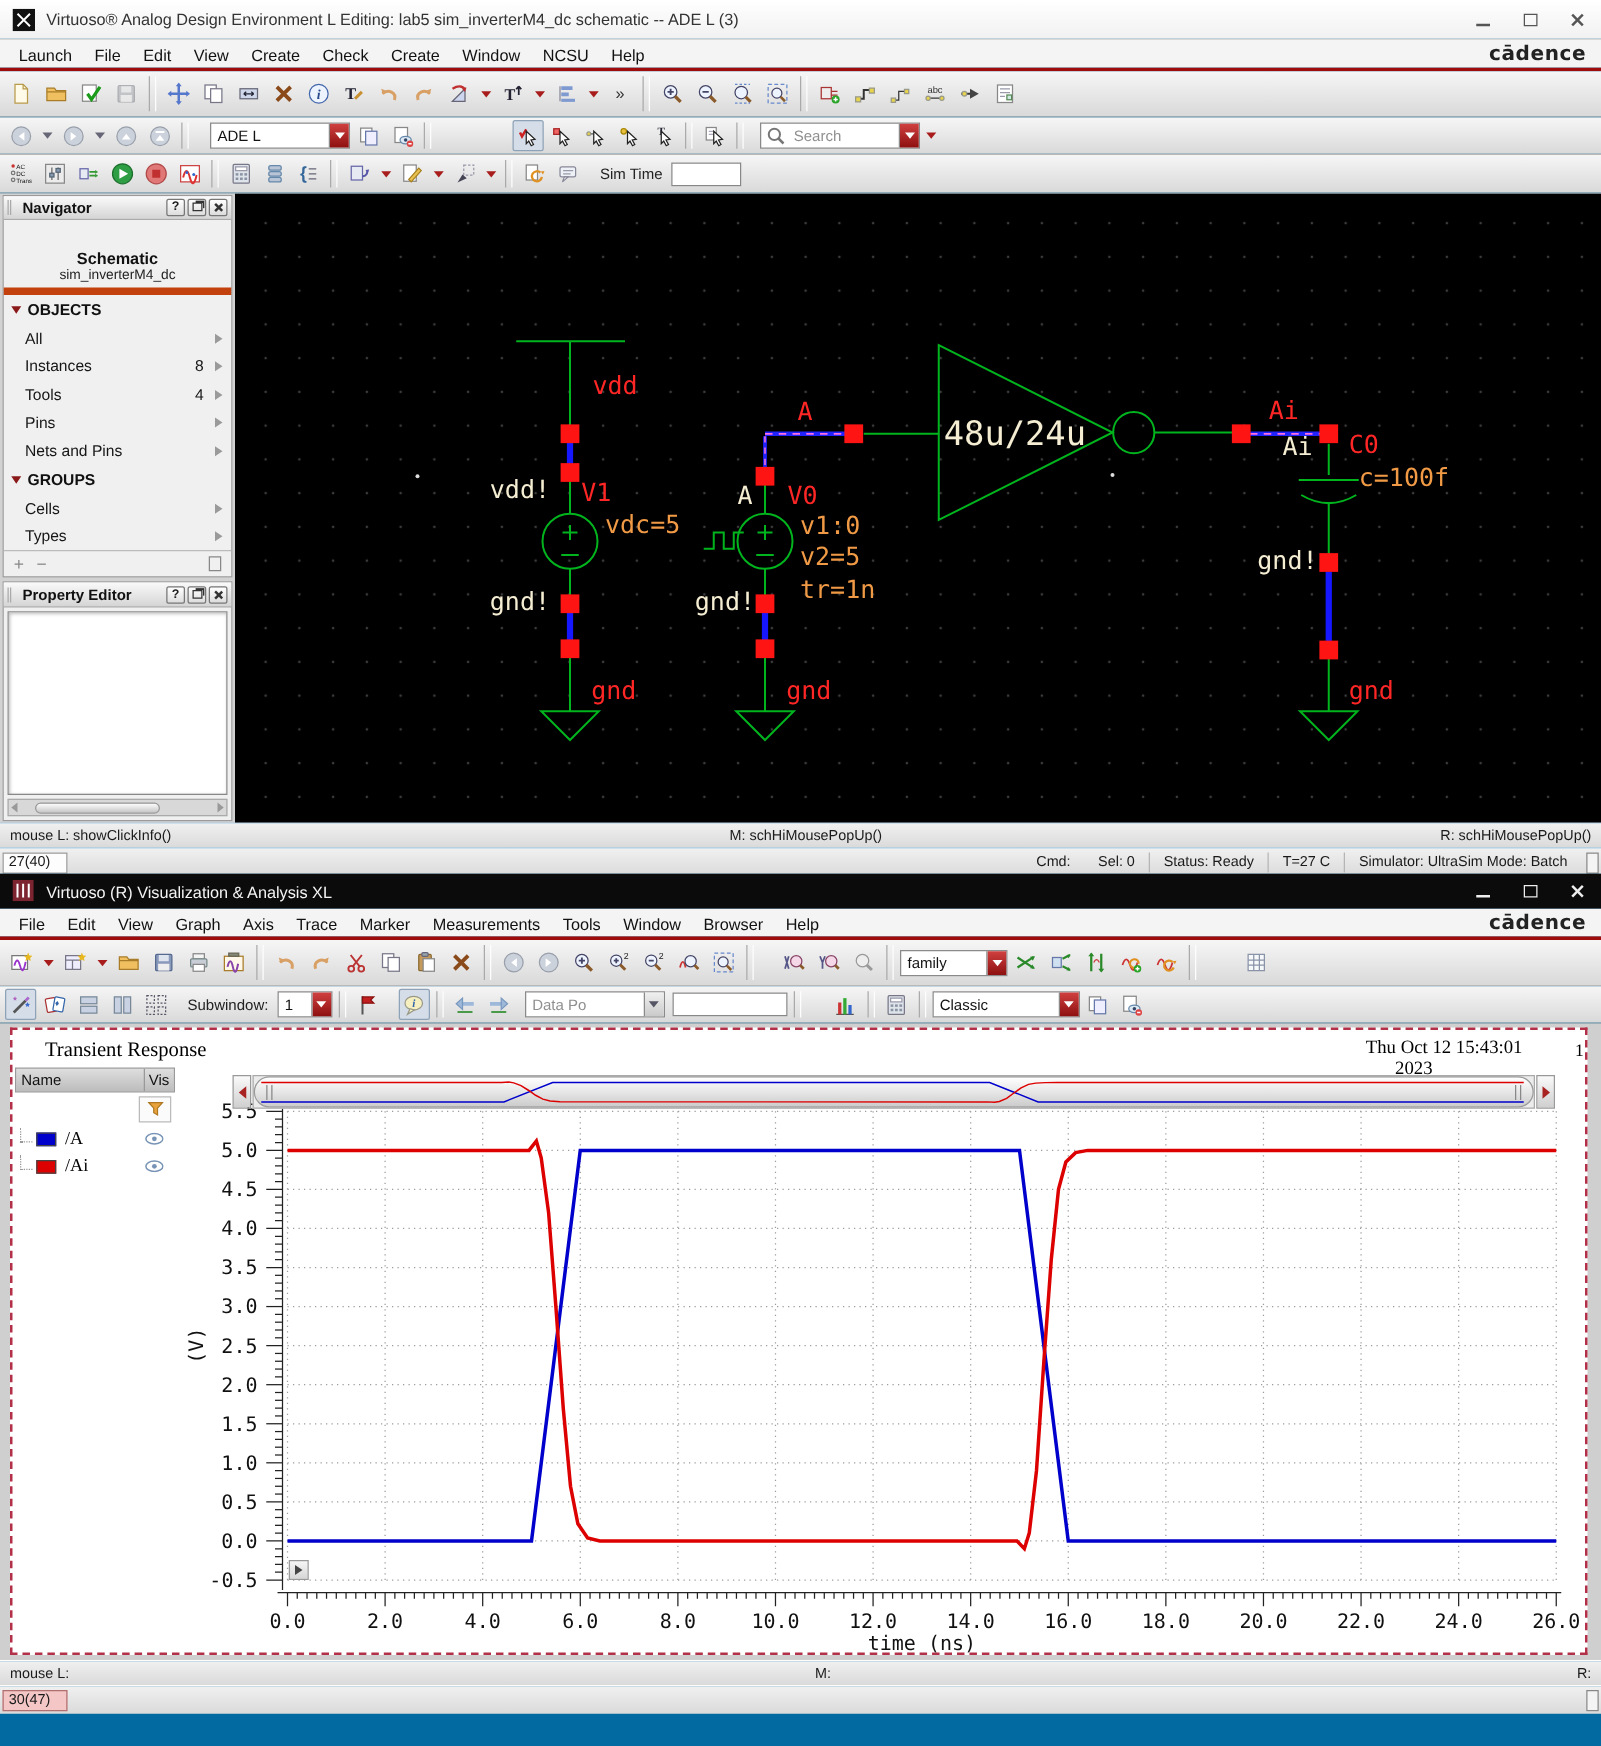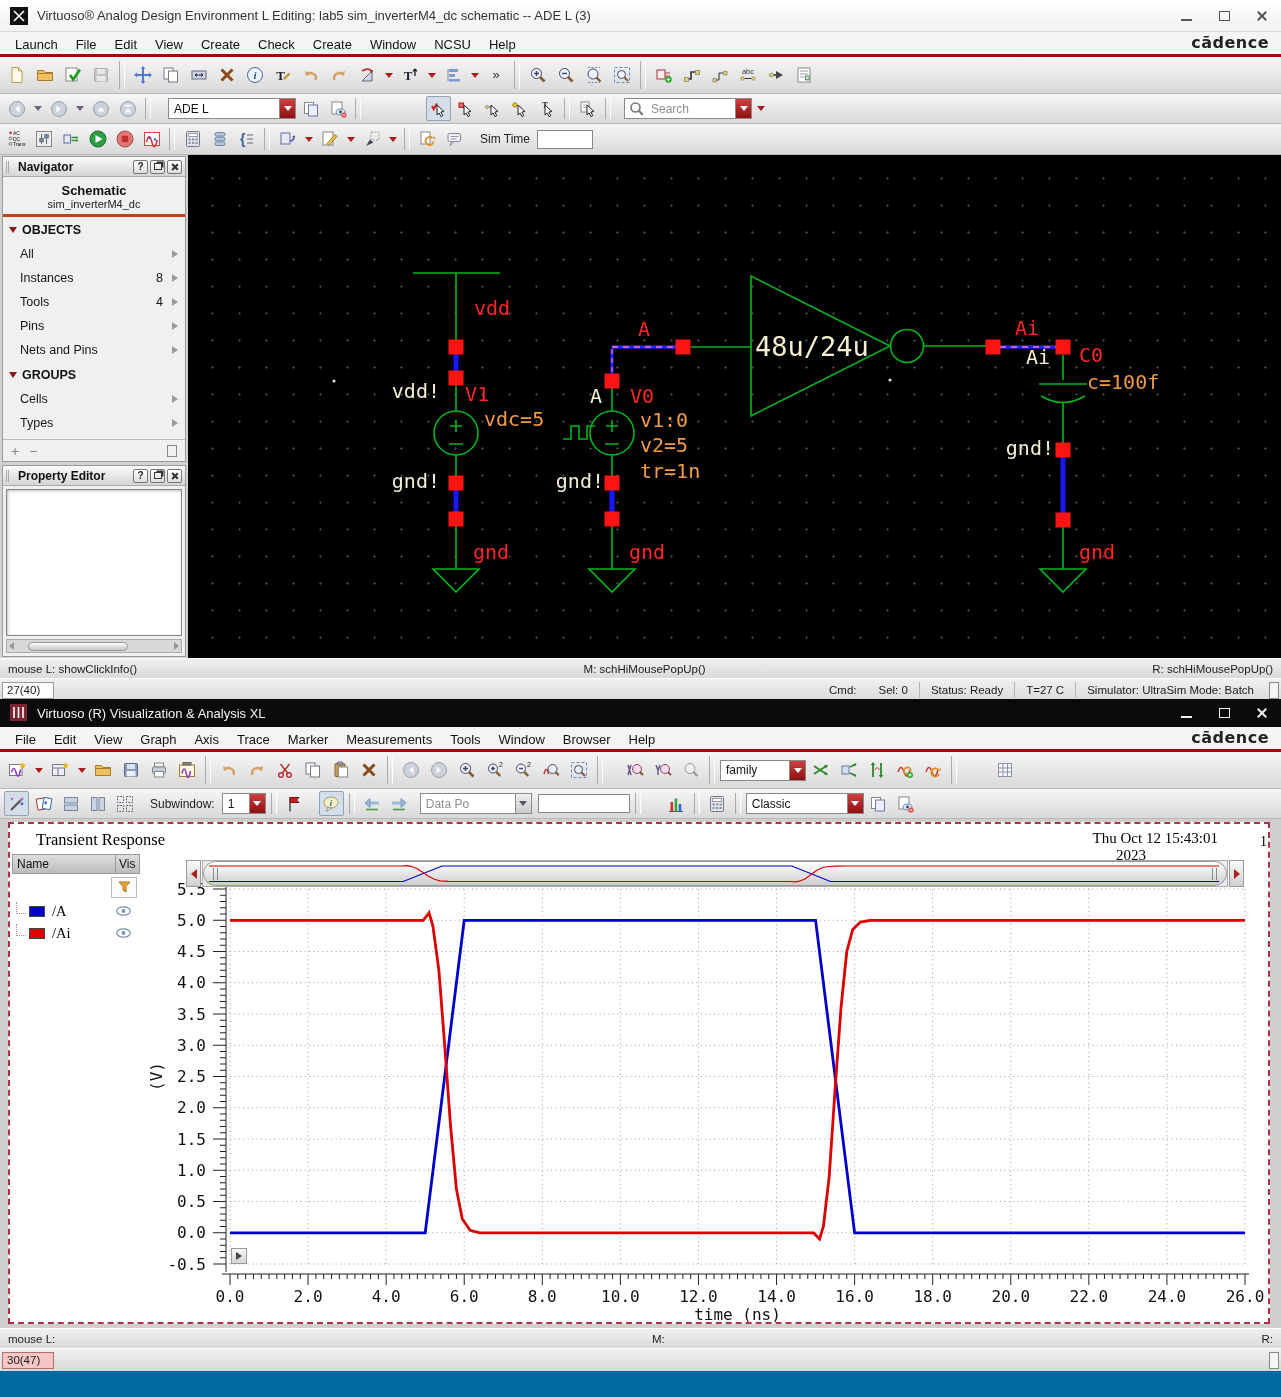--- a/index.html
+++ b/index.html
@@ -57,21 +57,21 @@
 .navigator{height:306px}
 .propeditor{flex:1;margin-top:3px}
 .panel-h{height:20px;background:linear-gradient(#fafafa,#d5d5d5);display:flex;align-items:center;padding:0 3px;border-bottom:1px solid #aaa}
 .ph-grip{width:8px;height:12px;border-left:3px double #aaa;margin-right:4px}
 .ph-title{font-weight:bold;font-size:12px;flex:1;color:#111}
 .ph-btn{width:15px;height:14px;border:1px solid #777;background:linear-gradient(#fff,#ddd);font-size:10px;font-weight:bold;display:flex;align-items:center;justify-content:center;margin-left:2px;border-radius:2px;color:#222}
 .x-glyph{position:relative;width:8px;height:8px;display:block}
 .x-glyph::before,.x-glyph::after{content:"";position:absolute;left:3.5px;top:0;width:1.6px;height:8px;background:#333}
 .x-glyph::before{transform:rotate(45deg)}.x-glyph::after{transform:rotate(-45deg)}
 .float-glyph{width:8px;height:7px;border:1.4px solid #333;display:block;box-shadow:2px -2px 0 -0.5px #333}
-.nav-top{text-align:center;padding:6px 0 4px;border-bottom:3px solid #c2410c}
+.nav-top{text-align:center;padding:23px 0 4px;border-bottom:6px solid #c2410c}
 .nav-view{font-weight:bold;font-size:13px;color:#111}
 .nav-cell{font-size:11px;color:#222}
 .nav-sec{display:flex;align-items:center;height:25px;padding:0 6px;font-weight:bold;font-size:12.5px;color:#111;gap:5px}
 .sec-tri{width:0;height:0;border-left:4.5px solid transparent;border-right:4.5px solid transparent;border-top:6px solid #8a1a1a}
 .nav-row{display:flex;align-items:center;padding:0 7px 0 17px;height:24px;font-size:12.5px;color:#161616}
 .nav-count{margin-left:auto}
 .nav-arrow{width:0;height:0;border-top:4.5px solid transparent;border-bottom:4.5px solid transparent;border-left:6px solid #9a9a9a;margin-left:9px}
 .nav-foot{margin-top:auto;display:flex;align-items:center;height:22px;border-top:1px solid #bbb;padding:0 8px;color:#888}
 .nf-plus{font-size:14px;margin-right:10px}.nf-minus{font-size:14px}
 .nf-pane{margin-left:auto;width:10px;height:12px;border:1.5px solid #888}
@@ -447,21 +447,21 @@
           <span class="icon">
             <svg viewBox="0 0 18 18" width="18" height="18">
               <circle cx="9" cy="9" r="7.5" fill="#ccd2db" stroke="#99a0ab"></circle>
               <path d="M5.5 12.5L9 8l3.5 4.5z" fill="#fff"></path>
               <path d="M5.5 5.5h7" stroke="#fff" stroke-width="1.6"></path>
             </svg>
           </span>
         </button>
         <i class="tb-sep"></i>
         <i style="width: 10px; flex: 0 0 auto;"></i>
-        <div class="combo" style="width: 128px;">
+        <div class="combo" style="width: 112px;">
           <span class="val">ADE L</span>
           <span class="arrow">
             <i class="tri"></i>
           </span>
         </div>
         <button class="tb-btn">
           <span class="icon">
             <svg viewBox="0 0 18 18" width="18" height="18">
               <rect x="2.5" y="2.5" width="9" height="11" fill="#fff" stroke="#888"></rect>
               <rect x="6.5" y="5" width="9" height="11" fill="#eef" stroke="#67a"></rect>

